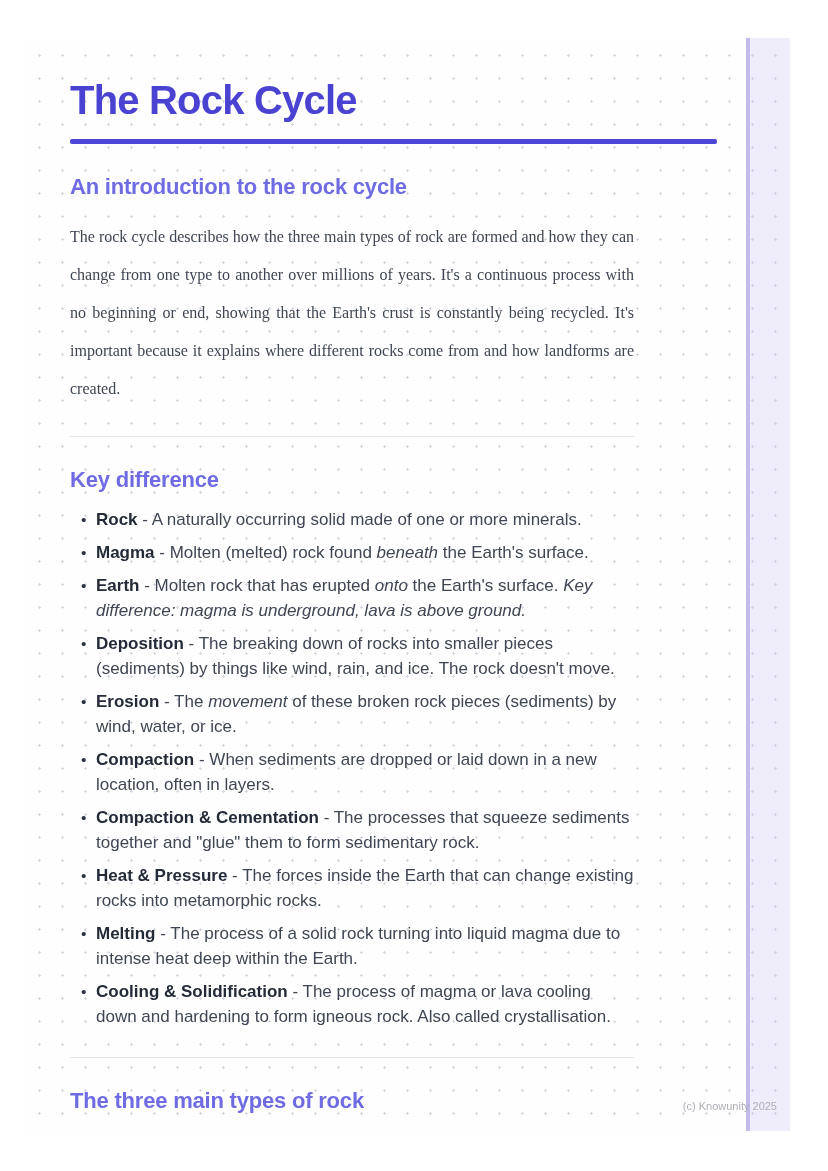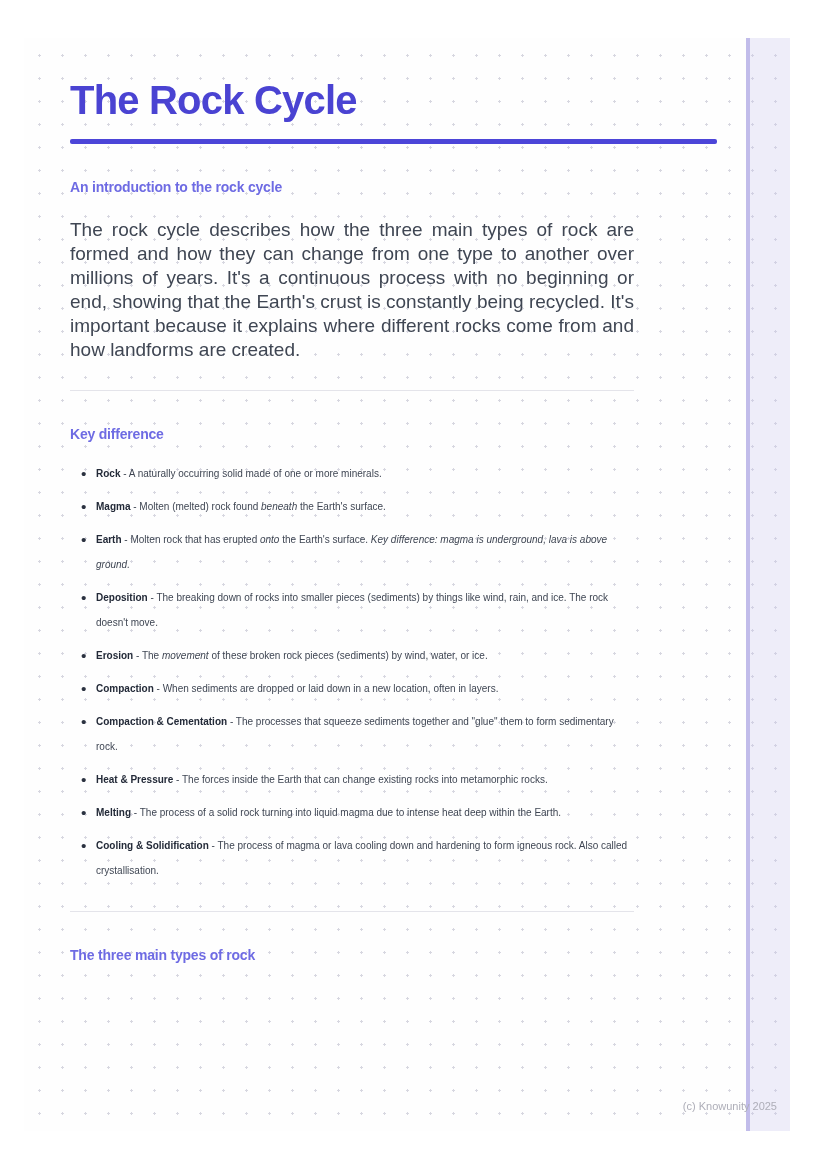--- a/index.html
+++ b/index.html
@@ -56,52 +56,53 @@
   .title-rule {
     margin-top: 17px;
     height: 5px;
     width: 100%;
     background: #4c45d8;
     border-radius: 2px;
   }
   .section-heading {
     margin: 0;
     margin-top: 30px;
-    font-size: 14px;
+    font-size: 22px;
     line-height: 26px;
     font-weight: bold;
     letter-spacing: -0.2px;
     color: #6e6be3;
   }
   .para {
     margin: 0;
     margin-top: 18px;
     width: 564px;
-    font-size: 19px;
-    line-height: 24px;
+    font-size: 16px;
+    line-height: 38px;
     text-align: justify;
     color: #3f4653;
+    font-family: Liberation Serif, serif;
   }
   .divider {
     border: none;
     border-top: 1px solid #e4e4ea;
     width: 564px;
     margin: 28px 0 0 0;
   }
   .defs-list {
     margin: 14px 0 0 0;
     padding: 0 0 0 12px;
     width: 552px;
     list-style: none;
   }
   .defs-list li {
     position: relative;
     padding-left: 14px;
     margin-bottom: 8px;
-    font-size: 10px;
+    font-size: 17px;
     line-height: 25px;
     color: #3f4653;
   }
   .defs-list li::before {
     content: "\2022";
     position: absolute;
     left: -1px;
     top: 0;
     color: #2b3240;
     font-size: 15.5px;

